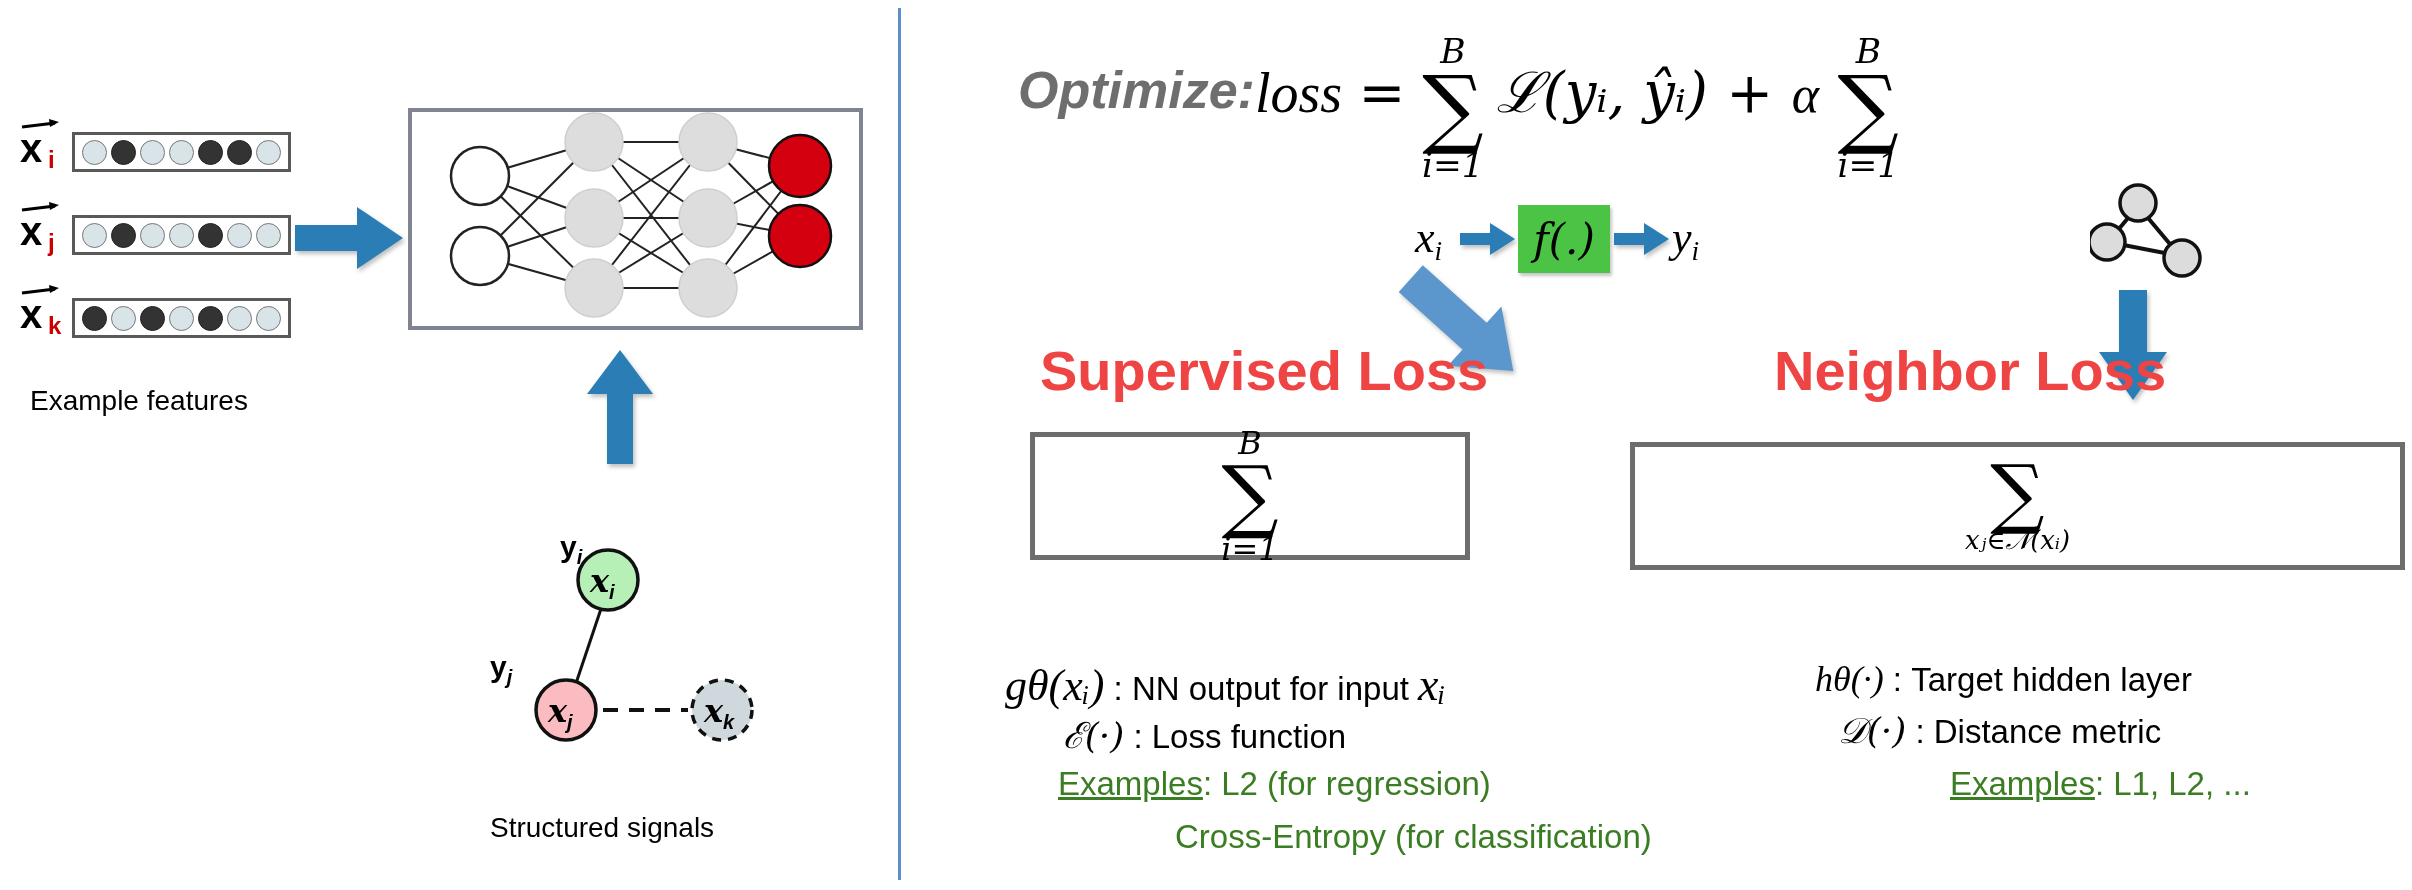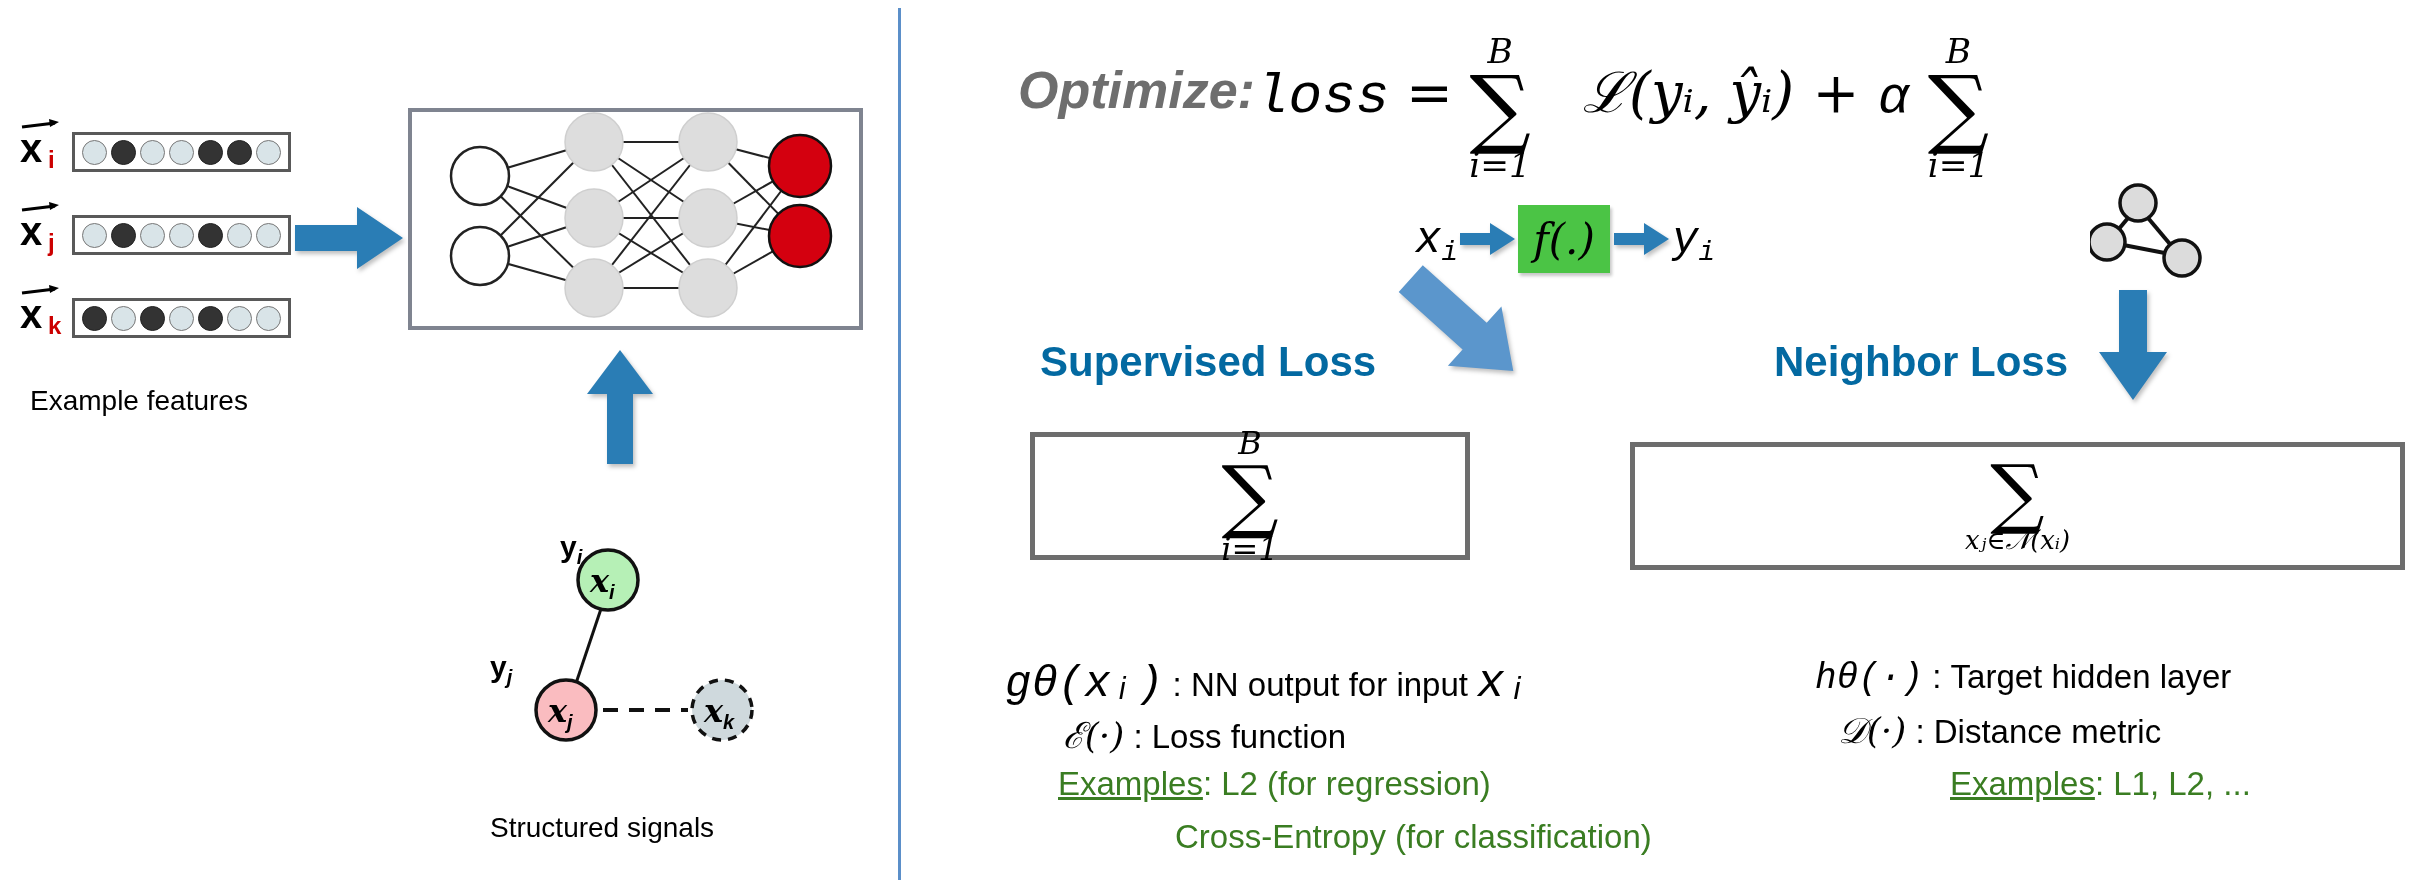--- a/index.html
+++ b/index.html
@@ -73,21 +73,21 @@
     font-family:"Liberation Sans",sans-serif;
     font-weight:bold;font-style:italic;font-size:52px;color:#6e6e6e;
     white-space:nowrap;
   }
   #main-eq{
     position:absolute;left:1255px;top:34px;
     white-space:nowrap;
   }
 
   
-  .m{font-family:Liberation Mono, monospace;font-style:italic;}
+  .m{font-family:Liberation Serif, serif;font-style:italic;}
   .mu{font-family:"DejaVu Serif","Liberation Serif",serif;font-style:normal;}
   .cal{font-family:"DejaVu Serif","Liberation Serif",serif;font-style:italic;}
   .sub{font-size:.62em;vertical-align:-0.28em;font-style:italic;}
 
   .sum{
     display:inline-flex;flex-direction:column;align-items:center;
     vertical-align:middle;line-height:1;
   }
   .sum .lim{font-size:.40em;font-family:"DejaVu Serif",serif;font-style:italic;}
   .sum .sig{font-size:1.0em;font-family:"DejaVu Serif","Liberation Serif",serif;
@@ -100,21 +100,21 @@
     box-shadow:2px 3px 3px rgba(0,0,0,.22);
   }
   #fbox span{font-family:"DejaVu Serif","Liberation Serif",serif;font-style:italic;font-size:42px;color:#000;}
   #xi-in{position:absolute;left:1415px;top:212px;font-size:44px;}
   #yi-out{position:absolute;left:1672px;top:212px;font-size:44px;}
 
   #triad{position:absolute;left:2090px;top:168px;}
 
   .loss-title{
     position:absolute;font-family:"Liberation Sans",sans-serif;
-    font-weight:bold;font-size:42px;color:#0369a1;white-space:nowrap;
+    font-weight:bold;font-size:56px;color:#ef4444;white-space:nowrap;
   }
 
   .formula-box{
     position:absolute;box-sizing:border-box;
     border:5px solid #6d6d6d;background:#fff;
     display:flex;align-items:center;justify-content:center;
   }
 
   .legend-line{
     position:absolute;white-space:nowrap;font-size:33px;
@@ -284,21 +284,21 @@
   <div id="main-eq">
     <span class="m" style="font-size:56px;">loss</span>
     <span class="mu" style="font-size:56px;padding:0 12px;">=</span>
 
     <span class="sum" style="font-size:86px;">
       <span class="lim">B</span>
       <span class="sig">∑</span>
       <span class="lim">i=1</span>
     </span>
 
-    <span class="cal" style="font-size:56px;padding-left:8px;margin-left:39px;">ℒ(yᵢ, ŷᵢ)</span>
+    <span class="cal" style="font-size:56px;padding-left:8px;">ℒ(yᵢ, ŷᵢ)</span>
     <span class="mu" style="font-size:56px;padding:0 14px;">+</span>
     <span class="m" style="font-size:52px;">α</span>
 
     <span class="sum" style="font-size:86px;margin-left:14px;">
       <span class="lim">B</span>
       <span class="sig">∑</span>
       <span class="lim">i=1</span>
     </span>
 
   </div>

